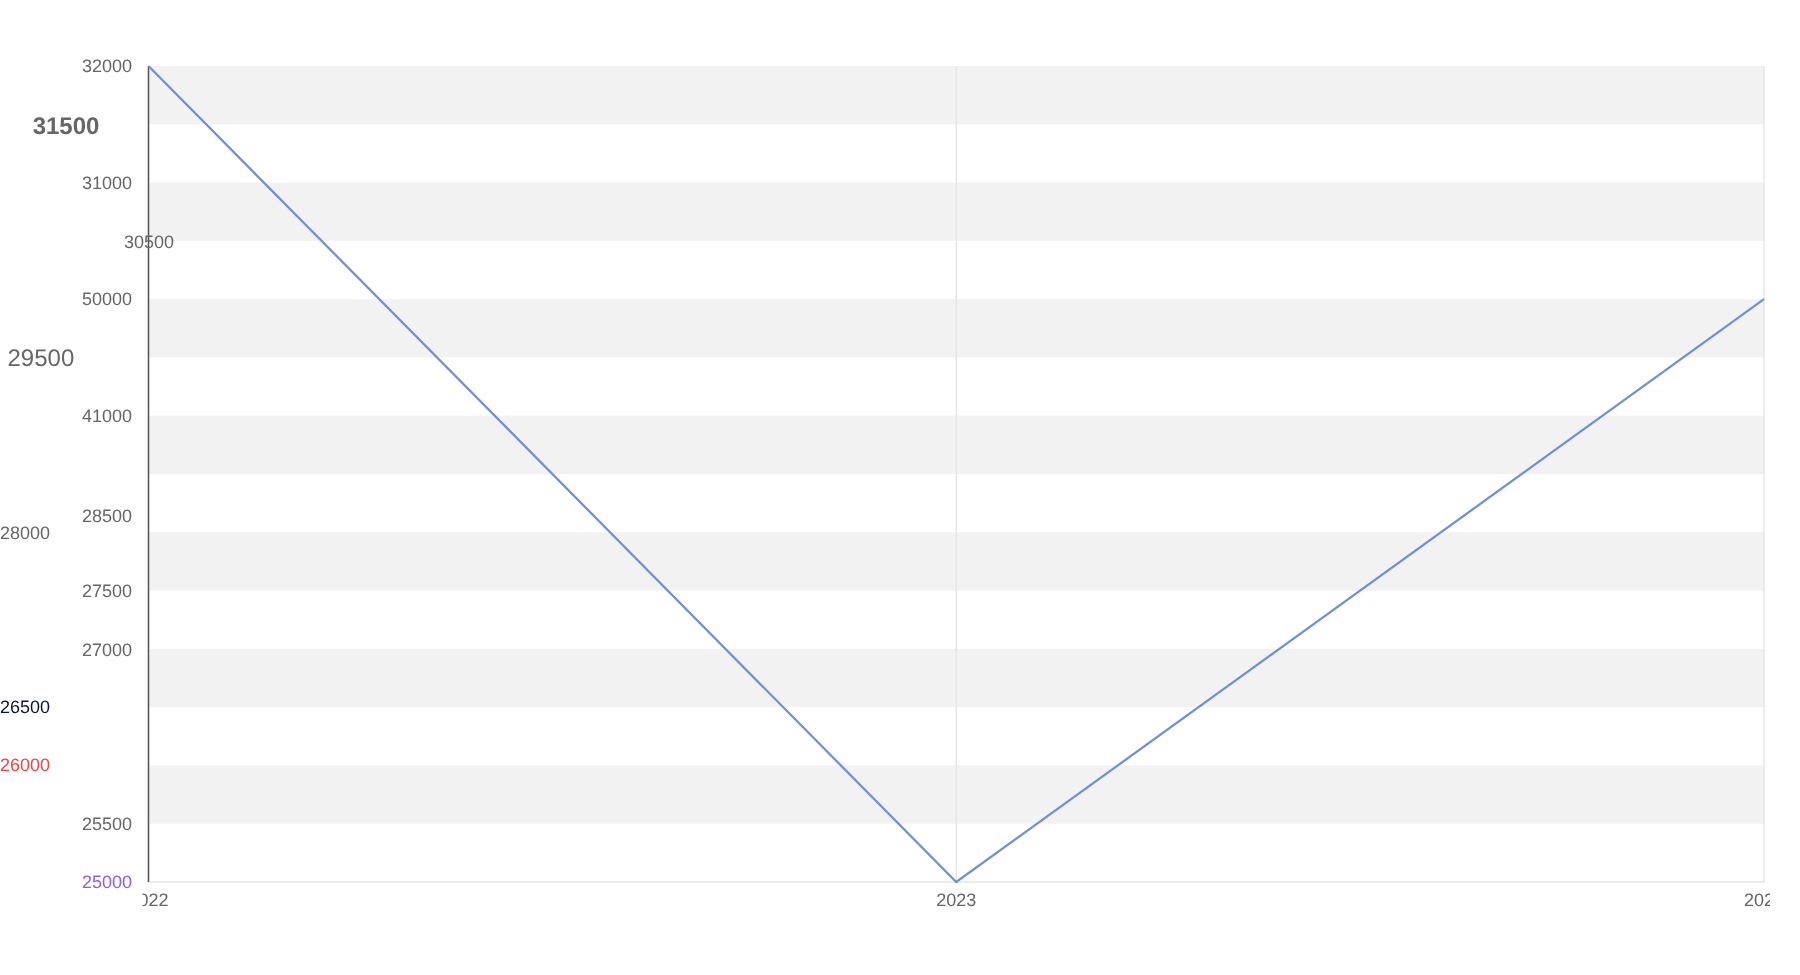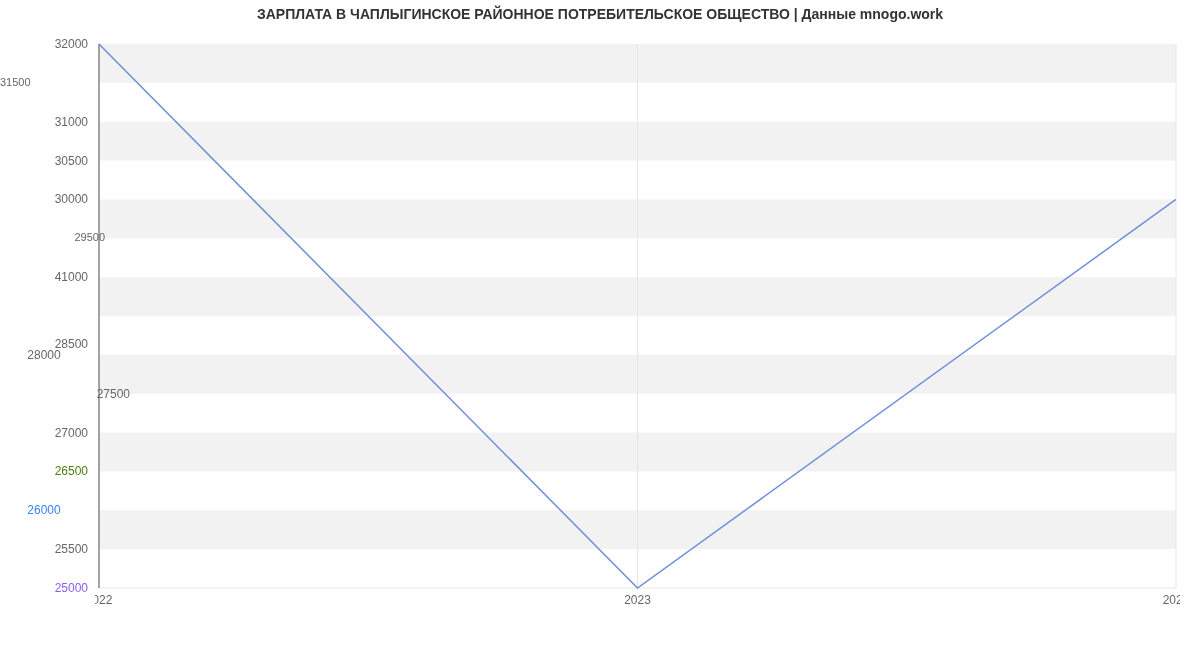--- a/index.html
+++ b/index.html
@@ -59,21 +59,20 @@
   .series-line {
     stroke: #6f8fd8;
     stroke-width: 1.5;
     fill: none;
   }
 </style>
 </head>
 <body>
 
 <div class="chart-wrap">
-  <div class="title">ЗАРПЛАТА В ЧАПЛЫГИНСКОЕ РАЙОННОЕ ПОТРЕБИТЕЛЬСКОЕ ОБЩЕСТВО | Данные mnogo.work</div>
   <svg class="plot" id="plot" viewBox="0 0 1085 570" preserveAspectRatio="none">
       <rect x="4" y="470.2857142857143" width="1077" height="38.85714285714289" class="grid-band"></rect>
       <rect x="4" y="392.57142857142856" width="1077" height="38.85714285714289" class="grid-band"></rect>
       <rect x="4" y="314.8571428571429" width="1077" height="38.85714285714283" class="grid-band"></rect>
       <rect x="4" y="237.14285714285717" width="1077" height="38.85714285714283" class="grid-band"></rect>
       <rect x="4" y="159.42857142857144" width="1077" height="38.85714285714283" class="grid-band"></rect>
       <rect x="4" y="81.71428571428572" width="1077" height="38.85714285714283" class="grid-band"></rect>
       <rect x="4" y="4" width="1077" height="38.85714285714283" class="grid-band"></rect>
       <line x1="4" y1="4" x2="4" y2="548" class="x-grid-line"></line>
       <line x1="542.5" y1="4" x2="542.5" y2="548" class="x-grid-line"></line>
@@ -95,26 +94,26 @@
       <line x1="4" y1="81.71428571428572" x2="4" y2="81.71428571428572" class="grid-line"></line>
       <line x1="4" y1="42.85714285714283" x2="4" y2="42.85714285714283" class="grid-line"></line>
       <line x1="4" y1="4" x2="4" y2="4" class="grid-line"></line>
       <text x="4" y="564" class="tick-text x-tick-text">2022</text>
       <text x="542.5" y="564" class="tick-text x-tick-text">2023</text>
       <text x="1081" y="564" class="tick-text x-tick-text">2024</text>
       <path d="M4 4 L542.5 548 L1081 159.42857142857144 " class="series-line"></path>
     </svg>
 <div style="position: absolute; left: 0px; width: 88px; text-align: right; top: 581px; font-size: 12px; color: #8b5cf6;">25000</div>
     <div style="position: absolute; left: 0px; width: 88px; text-align: right; top: 542.143px; font-size: 12px; color: rgb(102, 102, 102);">25500</div>
-    <div style="position: absolute; left: 0px; width: 88px; text-align: center; top: 503.286px; font-size: 12px; color: #3b82f6;">26000</div>
-    <div style="position: absolute; left: 0px; width: 88px; text-align: right; top: 464.429px; font-size: 12px; color: #4d7c0f;">26500</div>
+    <div style="position: absolute; left: 0px; width: 88px; text-align: left; top: 503.286px; font-size: 12px; color: #ef4444;">26000</div>
+    <div style="position: absolute; left: 0px; width: 88px; text-align: left; top: 464.429px; font-size: 12px; color: #0f172a;">26500</div>
     <div style="position: absolute; left: 0px; width: 88px; text-align: right; top: 425.571px; font-size: 12px; color: rgb(102, 102, 102);">27000</div>
-    <div style="position: absolute; left: 0px; width: 88px; text-align: right; top: 386.714px; font-size: 12px; color: rgb(102, 102, 102); padding-left: 42px;">27500</div>
-    <div style="position: absolute; left: 0px; width: 88px; text-align: center; top: 347.857px; font-size: 12px; color: rgb(102, 102, 102);">28000</div>
+    <div style="position: absolute; left: 0px; width: 88px; text-align: right; top: 386.714px; font-size: 12px; color: rgb(102, 102, 102);">27500</div>
+    <div style="position: absolute; left: 0px; width: 88px; text-align: left; top: 347.857px; font-size: 12px; color: rgb(102, 102, 102);">28000</div>
     <div style="position: absolute; left: 0px; width: 88px; text-align: right; top: 309px; font-size: 12px; color: rgb(102, 102, 102); margin-top: 28px;">28500</div>
     <div style="position: absolute; left: 0px; width: 88px; text-align: right; top: 270.143px; font-size: 12px; color: rgb(102, 102, 102);">41000</div>
-    <div style="position: absolute; left: 17px; width: 88px; text-align: right; top: 231.286px; font-size: 11px; color: rgb(102, 102, 102);">29500</div>
-    <div style="position: absolute; left: 0px; width: 88px; text-align: right; top: 192.429px; font-size: 12px; color: rgb(102, 102, 102);">30000</div>
-    <div style="position: absolute; left: 0px; width: 88px; text-align: right; top: 153.571px; font-size: 12px; color: rgb(102, 102, 102);">30500</div>
+    <div style="position: absolute; left: 5px; width: 88px; text-align: left; top: 231.286px; font-size: 16px; color: rgb(102, 102, 102);">29500</div>
+    <div style="position: absolute; left: 0px; width: 88px; text-align: right; top: 192.429px; font-size: 12px; color: rgb(102, 102, 102);">50000</div>
+    <div style="position: absolute; left: 0px; width: 88px; text-align: right; top: 153.571px; font-size: 12px; color: rgb(102, 102, 102); padding-left: 28px;">30500</div>
     <div style="position: absolute; left: 0px; width: 88px; text-align: right; top: 114.714px; font-size: 12px; color: rgb(102, 102, 102);">31000</div>
-    <div style="position: absolute; left: 0px; width: 88px; text-align: left; top: 75.8571px; font-size: 11px; color: rgb(102, 102, 102);">31500</div>
+    <div style="position: absolute; left: 0px; width: 88px; text-align: center; top: 75.8571px; font-size: 16px; color: rgb(102, 102, 102); font-weight: bold;">31500</div>
     <div style="position: absolute; left: 0px; width: 88px; text-align: right; top: 37px; font-size: 12px; color: rgb(102, 102, 102);">32000</div>
   </div>
 
 </body></html>

